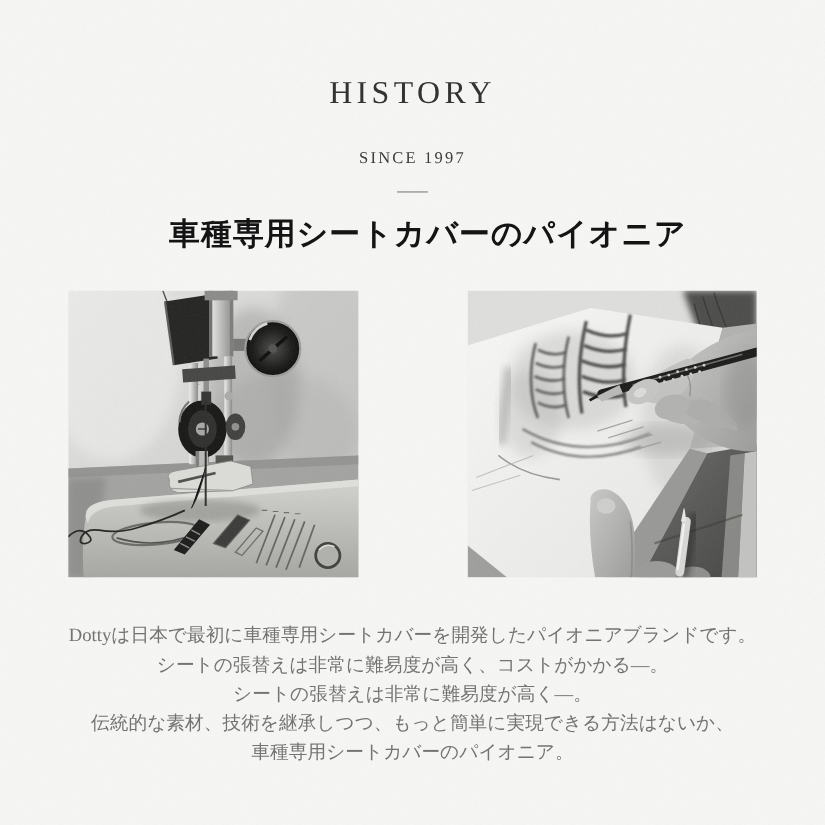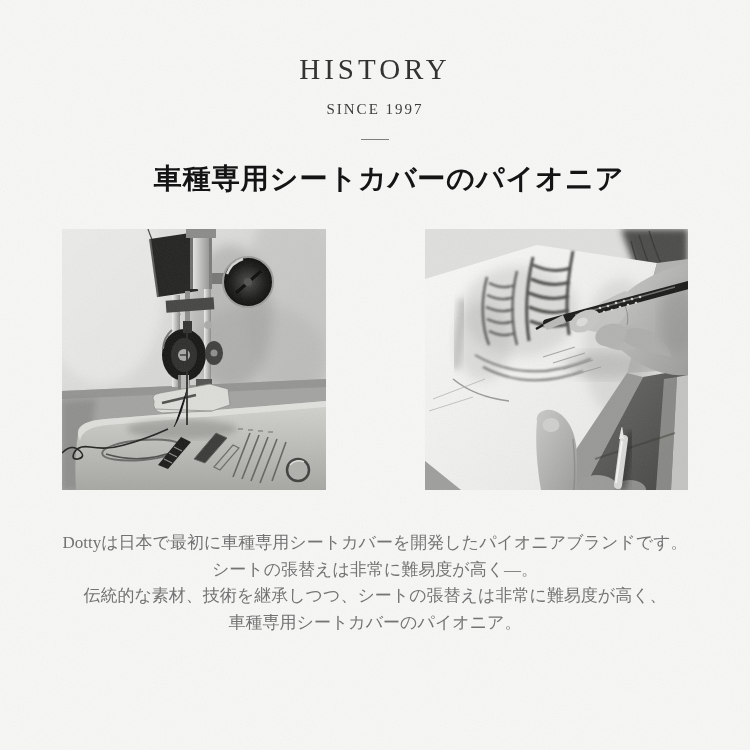--- a/index.html
+++ b/index.html
@@ -7,26 +7,26 @@
     width:750px;height:750px;
     background:#f6f6f4;
     font-family:"Liberation Serif","DejaVu Serif",serif;
     color:#2b2b2b;
     position:relative;
     overflow:hidden;
   }
   .texture{position:absolute;inset:0;width:750px;height:750px;opacity:.05;pointer-events:none;z-index:0;}
   .content{position:relative;z-index:1;text-align:center;}
   .title{
-    margin:0;padding-top:55px;
+    margin:16px;padding-top:55px;
     font-size:29px;font-weight:400;letter-spacing:4px;
     color:#333331;line-height:1;
   }
   .subtitle{
-    margin-top:18px;font-size:15px;letter-spacing:2px;
+    margin-top:37px;font-size:15px;letter-spacing:2px;
     color:#3c3c3a;line-height:1;
   }
   .divider{width:28px;height:0;border:0;border-top:1px solid #7f7f7d;margin:22px auto 0;}
   .heading-jp{
     margin:22px 0 0;font-size:28px;font-weight:700;
     color:#141414;letter-spacing:1px;line-height:34px;padding-left:28px;
   }
   .photos{display:flex;justify-content:center;gap:99px;margin-top:33px;}
   .photo{margin:0;width:264px;height:261px;overflow:hidden;}
   .photo svg{display:block;width:100%;height:100%;}
@@ -257,18 +257,19 @@
         <path d="M191 254 L197 212" stroke="#f4f4f2" stroke-width="2"></path>
         <path d="M199 210 L197 196 L194 210 Z" fill="#e8e8e6"></path>
         <circle cx="197" cy="197" r="1.3" fill="#555553"></circle>
         <rect width="263" height="261" filter="url(#Rgrain)" opacity=".09"></rect>
       </svg>
     </figure>
   </div>
 
   <div class="story">
     <p>Dottyは日本で最初に車種専用シートカバーを開発したパイオニアブランドです。</p>
+    <p>シートの張替えは非常に難易度が高く、コストがかかる―。</p>
     <p>シートの張替えは非常に難易度が高く―。</p>
-    <p>伝統的な素材、技術を継承しつつ、シートの張替えは非常に難易度が高く、</p>
+    <p>伝統的な素材、技術を継承しつつ、もっと簡単に実現できる方法はないか、</p>
     <p>車種専用シートカバーのパイオニア。</p>
   </div>
 
 </div>
 
 </body></html>

